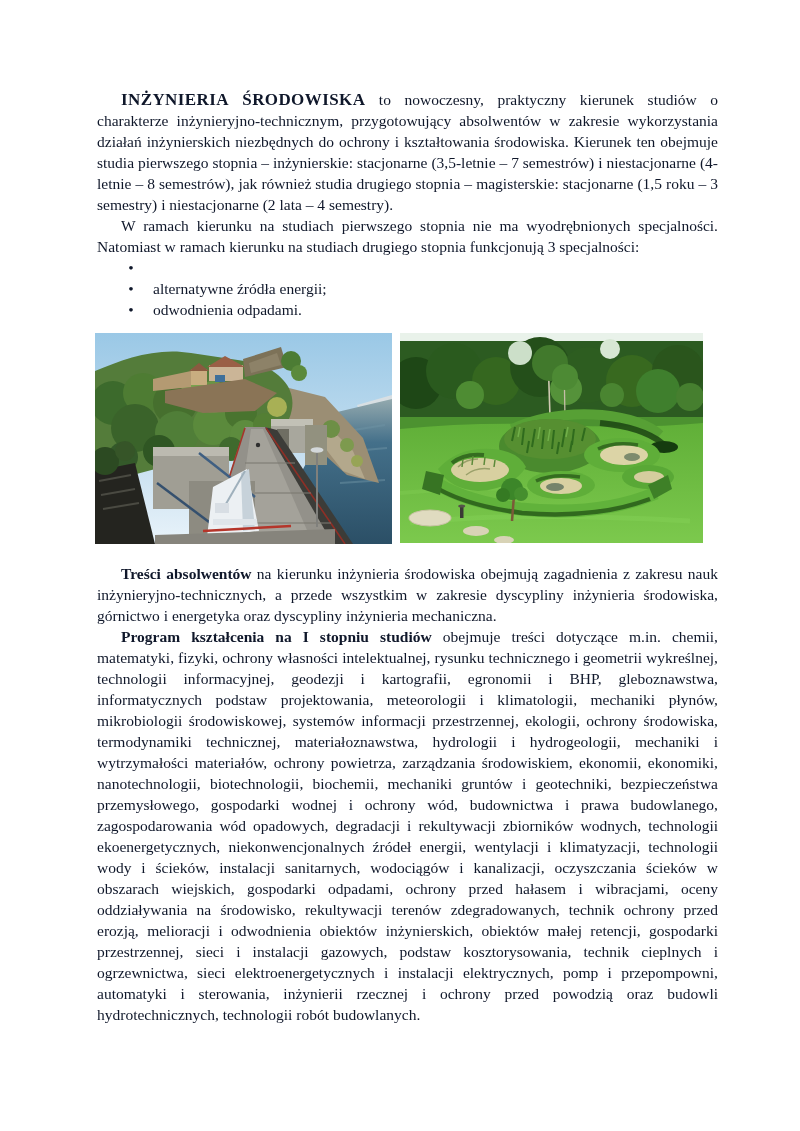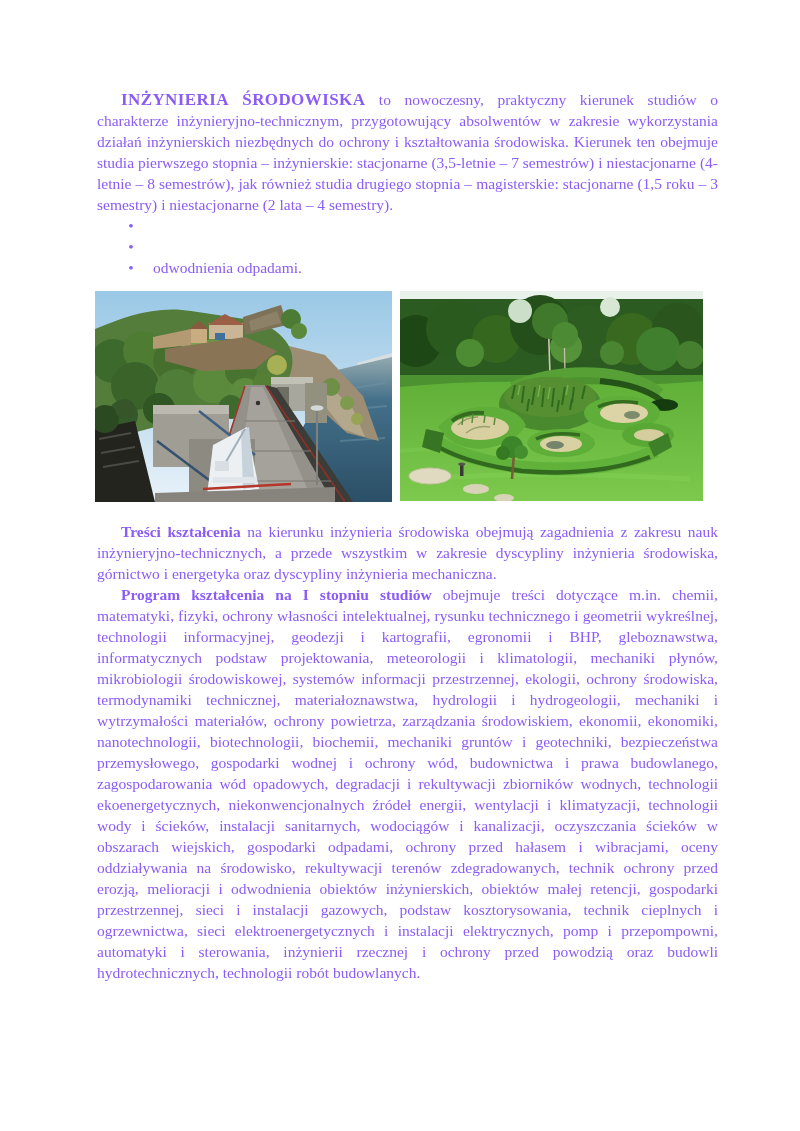--- a/index.html
+++ b/index.html
@@ -3,46 +3,48 @@
 <meta charset="utf-8">
 <style>
   html,body { margin:0; padding:0; background:#ffffff; }
   .page {
     position:relative; width:800px; height:1131px; background:#ffffff;
     overflow:hidden; margin:0 auto;
     font-family:"Liberation Serif","DejaVu Serif",serif;
   }
   .content {
     position:absolute; left:97px; top:89px; width:621px;
-    font-size:15.5px; line-height:21px; color:#8b5cf6;
+    font-size:15.5px; line-height:21px; color:#0f172a;
   }
   .para { margin:0; text-align:justify; text-indent:24px; }
   .lead { font-weight:700; }
   .title-lead { font-size:17px; letter-spacing:0.4px; }
   ul.bullets { list-style:none; margin:0; padding:0; }
   ul.bullets li { display:flex; text-indent:0; }
   ul.bullets .dot { width:12px; margin-left:28px; margin-right:16px; text-align:center; }
   .photos { display:flex; gap:8px; align-items:flex-start; margin:13px 0 19px -2px; }
   .photo { display:block; flex:0 0 auto; }
 </style>
 </head>
 <body>
 
 <div class="page">
   <div class="content">
 
     <p class="para"><span class="lead title-lead">INŻYNIERIA ŚRODOWISKA</span><span> to nowoczesny, praktyczny kierunek studiów o charakterze inżynieryjno-technicznym, przygotowujący absolwentów w zakresie wykorzystania działań inżynierskich niezbędnych do ochrony i kształtowania środowiska. Kierunek ten obejmuje studia pierwszego stopnia – inżynierskie: stacjonarne (3,5-letnie – 7 semestrów) i niestacjonarne (4-letnie – 8 semestrów), jak również studia drugiego stopnia – magisterskie: stacjonarne (1,5 roku – 3 semestry) i niestacjonarne (2 lata – 4 semestry).</span></p>
 
+    <p class="para"><span>W ramach kierunku na studiach pierwszego stopnia nie ma wyodrębnionych specjalności. Natomiast w ramach kierunku na studiach drugiego stopnia funkcjonują 3 specjalności:</span></p>
 
     <ul class="bullets">
       <li>
         <span class="dot">•</span>
       </li>
       <li>
         <span class="dot">•</span>
+        <span>alternatywne źródła energii;</span>
       </li>
       <li>
         <span class="dot">•</span>
         <span>odwodnienia odpadami.</span>
       </li>
     </ul>
 
     <div class="photos">
 
       <svg class="photo" width="297" height="211" viewBox="0 0 297 211" xmlns="http://www.w3.org/2000/svg">
@@ -211,18 +213,18 @@
         <ellipse cx="30" cy="185" rx="21" ry="8" fill="#e0dbc0" stroke="#c9c3a4" stroke-width="1"></ellipse>
         <ellipse cx="76" cy="198" rx="13" ry="5" fill="#d8d3b6"></ellipse>
         <ellipse cx="104" cy="207" rx="10" ry="4" fill="#d8d3b6"></ellipse>
 
         <rect x="60" y="174" width="3.5" height="11" fill="#3a3a35"></rect>
         <ellipse cx="61.7" cy="173" rx="3.5" ry="1.6" fill="#55524a"></ellipse>
       </svg>
 
     </div>
 
-    <p class="para"><span class="lead">Treści kształcenia</span><span> na kierunku inżynieria środowiska obejmują zagadnienia z zakresu nauk inżynieryjno-technicznych, a przede wszystkim w zakresie dyscypliny inżynieria środowiska, górnictwo i energetyka oraz dyscypliny inżynieria mechaniczna.</span></p>
+    <p class="para"><span class="lead">Treści absolwentów</span><span> na kierunku inżynieria środowiska obejmują zagadnienia z zakresu nauk inżynieryjno-technicznych, a przede wszystkim w zakresie dyscypliny inżynieria środowiska, górnictwo i energetyka oraz dyscypliny inżynieria mechaniczna.</span></p>
 
     <p class="para"><span class="lead">Program kształcenia na I stopniu studiów</span><span> obejmuje treści dotyczące m.in. chemii, matematyki, fizyki, ochrony własności intelektualnej, rysunku technicznego i geometrii wykreślnej, technologii informacyjnej, geodezji i kartografii, egronomii i BHP, gleboznawstwa, informatycznych podstaw projektowania, meteorologii i klimatologii, mechaniki płynów, mikrobiologii środowiskowej, systemów informacji przestrzennej, ekologii, ochrony środowiska, termodynamiki technicznej, materiałoznawstwa, hydrologii i hydrogeologii, mechaniki i wytrzymałości materiałów, ochrony powietrza, zarządzania środowiskiem, ekonomii, ekonomiki, nanotechnologii, biotechnologii, biochemii, mechaniki gruntów i geotechniki, bezpieczeństwa przemysłowego, gospodarki wodnej i ochrony wód, budownictwa i prawa budowlanego, zagospodarowania wód opadowych, degradacji i rekultywacji zbiorników wodnych, technologii ekoenergetycznych, niekonwencjonalnych źródeł energii, wentylacji i klimatyzacji, technologii wody i ścieków, instalacji sanitarnych, wodociągów i kanalizacji, oczyszczania ścieków w obszarach wiejskich, gospodarki odpadami, ochrony przed hałasem i wibracjami, oceny oddziaływania na środowisko, rekultywacji terenów zdegradowanych, technik ochrony przed erozją, melioracji i odwodnienia obiektów inżynierskich, obiektów małej retencji, gospodarki przestrzennej, sieci i instalacji gazowych, podstaw kosztorysowania, technik cieplnych i ogrzewnictwa, sieci elektroenergetycznych i instalacji elektrycznych, pomp i przepompowni, automatyki i sterowania, inżynierii rzecznej i ochrony przed powodzią oraz budowli hydrotechnicznych, technologii robót budowlanych.</span></p>
 
   </div>
 </div>
 
 </body></html>

